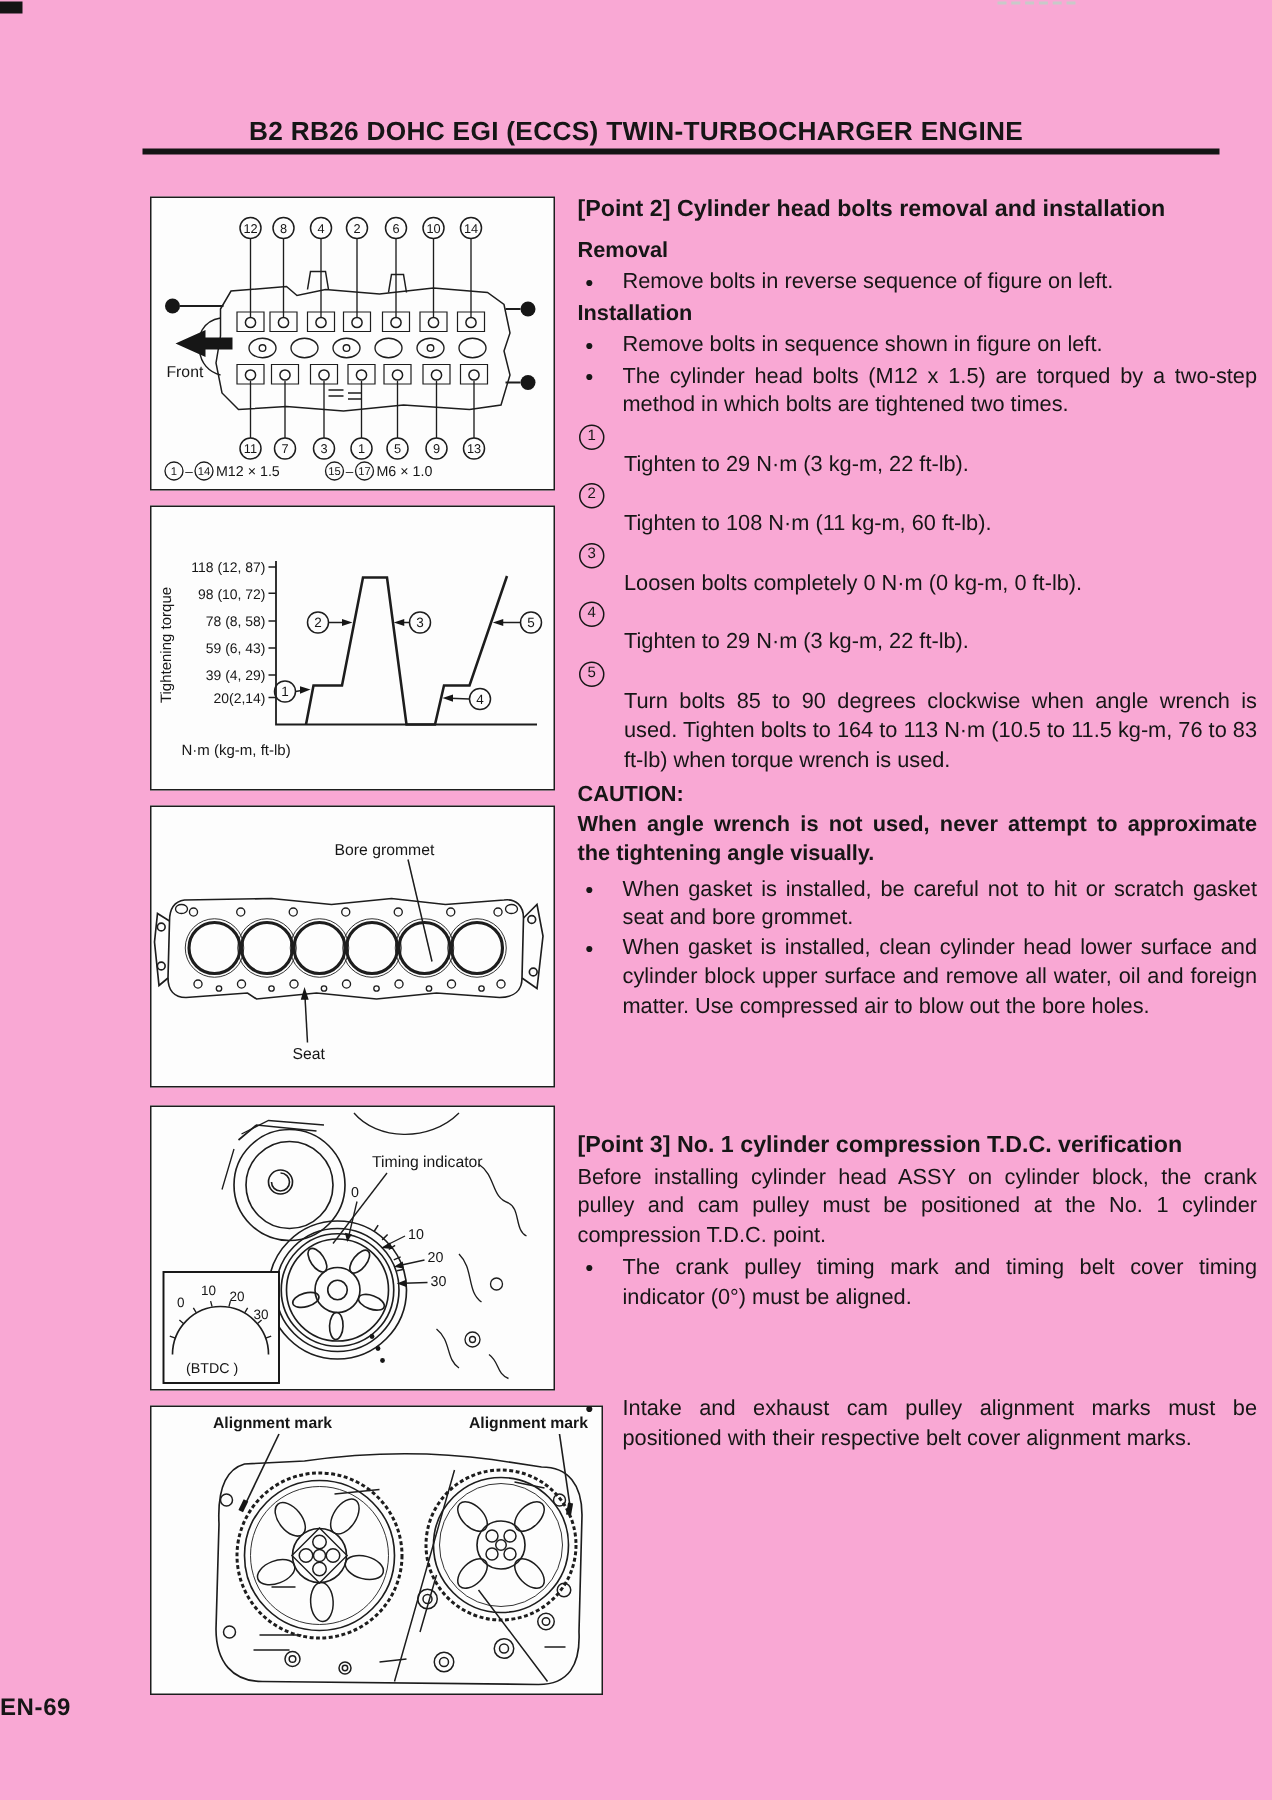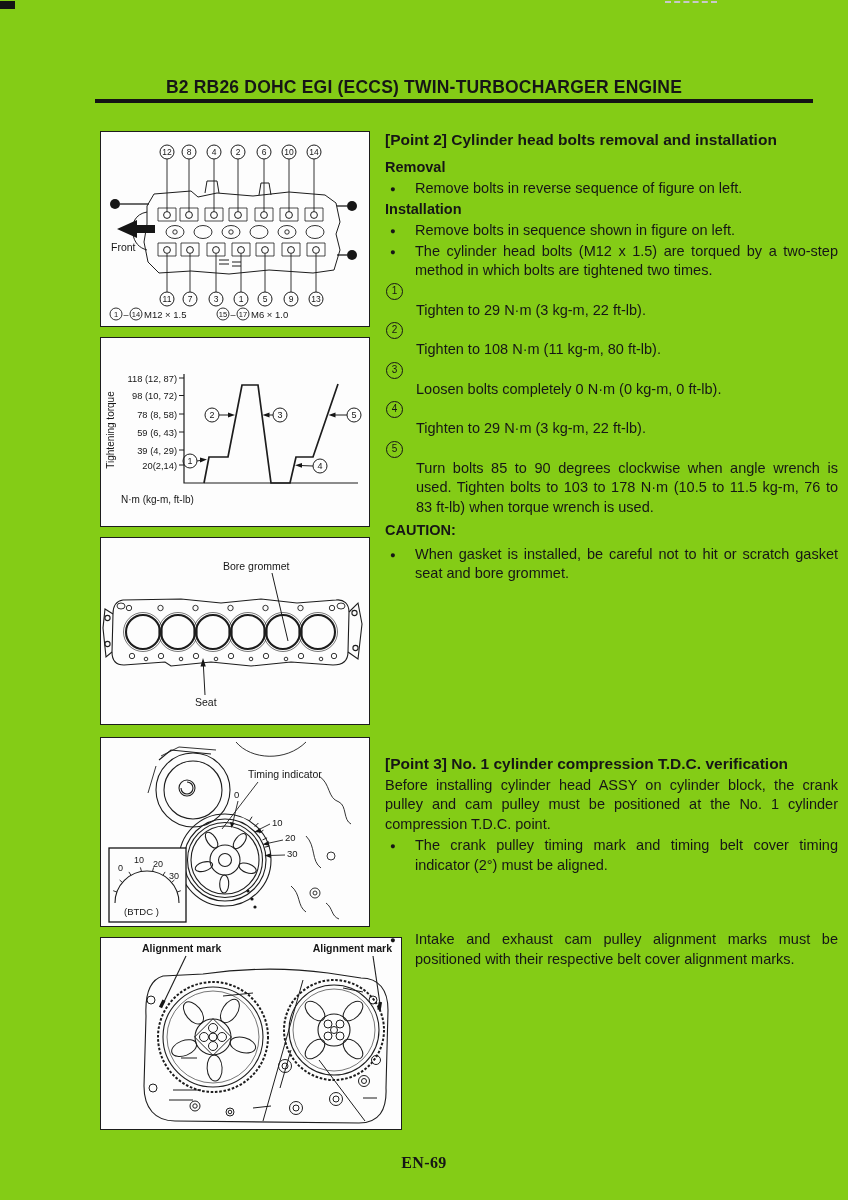--- a/index.html
+++ b/index.html
@@ -1,16 +1,16 @@
 <!DOCTYPE html>
 <html><head>
 <meta charset="utf-8">
 <style>
   html,body{margin:0;padding:0;background:#e8e8e8;}
-  .page{position:relative;width:848px;height:1200px;background:#84cc16;margin:0 auto;
+  .page{position:relative;width:848px;height:1200px;background:#f9a8d4;margin:0 auto;
         font-family:"Liberation Sans",sans-serif;color:#161616;overflow:hidden;}
   
   .hdr-title{position:absolute;top:77px;left:0;width:100%;text-align:center;
              font-size:17.5px;font-weight:bold;letter-spacing:.2px;}
   .hdr-rule{position:absolute;top:99px;left:95px;width:718px;height:4px;background:#141414;}
   .corner-mark{position:absolute;top:1px;left:0;width:15px;height:8px;background:#141414;}
   .scan-dashes{position:absolute;top:1px;left:665px;width:52px;border-top:2px dashed #c9c9c9;}
   
   .fig{position:absolute;left:100px;width:268px;border:1.6px solid #1d1d1d;background:#fdfdfd;}
   .fig svg{display:block;}
@@ -22,22 +22,22 @@
   .par{text-align:justify;}
   .bullet{display:flex;justify-content:space-between;}
   .bullet .dot{width:30px;flex:0 0 30px;padding-left:5px;box-sizing:border-box;}
   .bullet .dot::before{content:"●";font-size:9.5px;position:relative;top:-1px;}
   .bullet .bt{flex:1;text-align:justify;}
   .step{display:flex;margin-bottom:0;}
   .step .circ{flex:0 0 15px;width:15px;height:15px;border:1.3px solid #161616;border-radius:50%;
               font-size:10px;line-height:14.5px;text-align:center;margin:2px 13px 0 1px;}
   .step .st{flex:1;text-align:justify;margin-top:20px;} .gap4{height:4px;} .gap2{height:2px;}
   
-  .footer{position:absolute;top:1154px;left:0;width:100%;text-align:center;
-          font-size:16px;font-weight:bold;letter-spacing:.4px;font-family:Liberation Serif, serif;}
+  .footer{position:absolute;top:1130px;left:0;width:100%;
+          font-size:16px;font-weight:bold;letter-spacing:.4px;}
   
   .ln{stroke:#1d1d1d;fill:none;}
   .fillb{fill:#161616;stroke:none;}
   text.svt{font-family:"Liberation Sans",sans-serif;fill:#161616;}
 </style>
 </head>
 <body>
 
 <div class="page">
 
@@ -422,50 +422,55 @@
     <div class="bullet">
       <span class="dot"></span>
       <span class="bt">The cylinder head bolts (M12 x 1.5) are torqued by a two-step method in which bolts are tightened two times.</span>
     </div>
     <div class="step">
       <span class="circ">1</span>
       <span class="st">Tighten to 29 N·m (3 kg-m, 22 ft-lb).</span>
     </div>
     <div class="step">
       <span class="circ">2</span>
-      <span class="st">Tighten to 108 N·m (11 kg-m, 80 ft-lb).</span>
+      <span class="st">Tighten to 108 N·m (11 kg-m, 60 ft-lb).</span>
     </div>
     <div class="step">
       <span class="circ">3</span>
       <span class="st">Loosen bolts completely 0 N·m (0 kg-m, 0 ft-lb).</span>
     </div>
     <div class="step">
       <span class="circ">4</span>
       <span class="st">Tighten to 29 N·m (3 kg-m, 22 ft-lb).</span>
     </div>
     <div class="step">
       <span class="circ">5</span>
-      <span class="st">Turn bolts 85 to 90 degrees clockwise when angle wrench is used. Tighten bolts to 103 to 178 N·m (10.5 to 11.5 kg-m, 76 to 83 ft-lb) when torque wrench is used.</span>
+      <span class="st">Turn bolts 85 to 90 degrees clockwise when angle wrench is used. Tighten bolts to 164 to 113 N·m (10.5 to 11.5 kg-m, 76 to 83 ft-lb) when torque wrench is used.</span>
     </div>
     <div class="gap4"></div>
     <div class="sub-heading">CAUTION:</div>
+    <div class="bold-par">When angle wrench is not used, never attempt to approximate the tightening angle visually.</div>
     <div class="gap4"></div>
     <div class="bullet">
       <span class="dot"></span>
       <span class="bt">When gasket is installed, be careful not to hit or scratch gasket seat and bore grommet.</span>
+    </div>
+    <div class="bullet">
+      <span class="dot"></span>
+      <span class="bt">When gasket is installed, clean cylinder head lower surface and cylinder block upper surface and remove all water, oil and foreign matter. Use compressed air to blow out the bore holes.</span>
     </div>
   </div>
 
   <div class="col" style="top:754px;">
     <div class="pt-heading" style="margin-bottom:2px;">[Point 3] No. 1 cylinder compression T.D.C. verification</div>
     <div class="par">Before installing cylinder head ASSY on cylinder block, the crank pulley and cam pulley must be positioned at the No. 1 cylinder compression T.D.C. point.</div>
     <div class="gap2"></div>
     <div class="bullet">
       <span class="dot"></span>
-      <span class="bt">The crank pulley timing mark and timing belt cover timing indicator (2°) must be aligned.</span>
+      <span class="bt">The crank pulley timing mark and timing belt cover timing indicator (0°) must be aligned.</span>
     </div>
   </div>
 
   <div class="col" style="top:930px;">
     <div class="bullet">
       <span class="dot"></span>
       <span class="bt">Intake and exhaust cam pulley alignment marks must be positioned with their respective belt cover alignment marks.</span>
     </div>
   </div>
 

